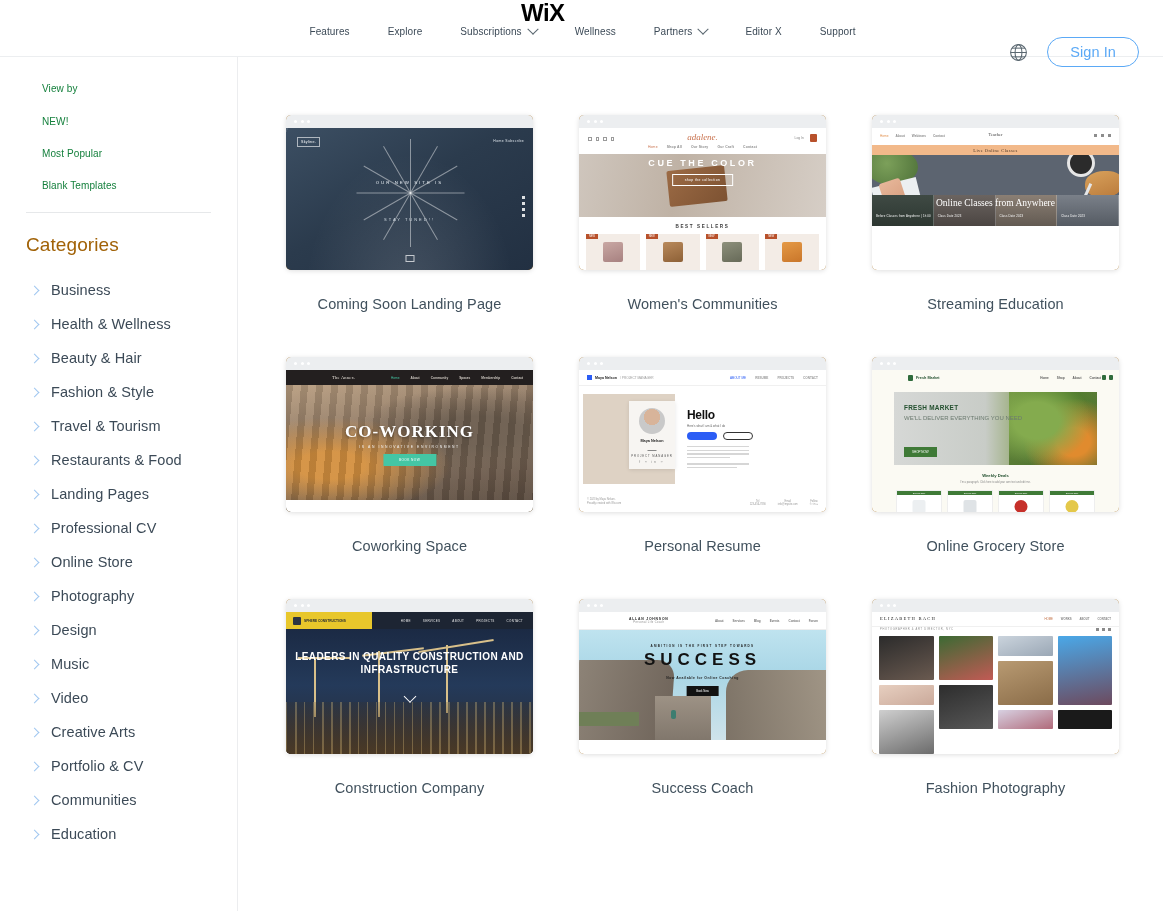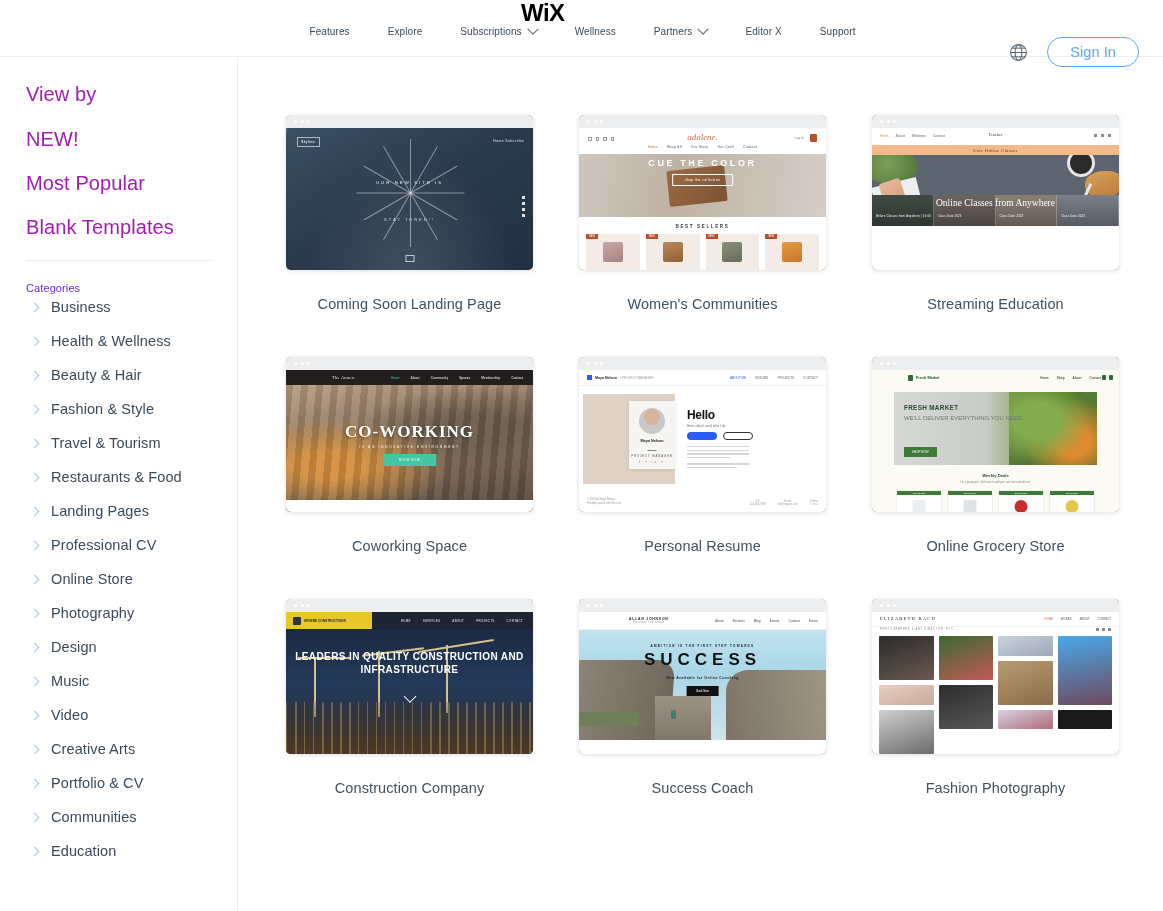--- a/index.html
+++ b/index.html
@@ -104,36 +104,37 @@
     font-size: 14.5px;
     color: #3c4a57;
     font-family: "Liberation Sans", sans-serif;
     width: 100%;
     background: transparent;
     padding: 0;
   }
   .search-input::placeholder { color: #a9b0b7; }
 
   .side-link {
-    font-size: 20px;
-    color: #a21caf;
+    font-size: 10px;
+    color: #15803d;
     margin-bottom: 21px;
     cursor: pointer;
     letter-spacing: 0.1px;
+    margin-left: 16px;
   }
   .side-link.first { margin-bottom: 22px; }
 
   .divider {
     border-top: 1px solid #e6e8ea;
     margin: 12px 0 21px 0;
   }
   .cat-title {
-    font-size: 11px;
-    color: #6d28d9;
-    margin-bottom: 5px;
+    font-size: 19px;
+    color: #a16207;
+    margin-bottom: 26px;
     letter-spacing: 0.1px;
   }
   .cat-item {
     display: flex;
     align-items: center;
     gap: 13px;
     font-size: 14.5px;
     color: #3c4a57;
     margin-bottom: 18px;
     cursor: pointer;

